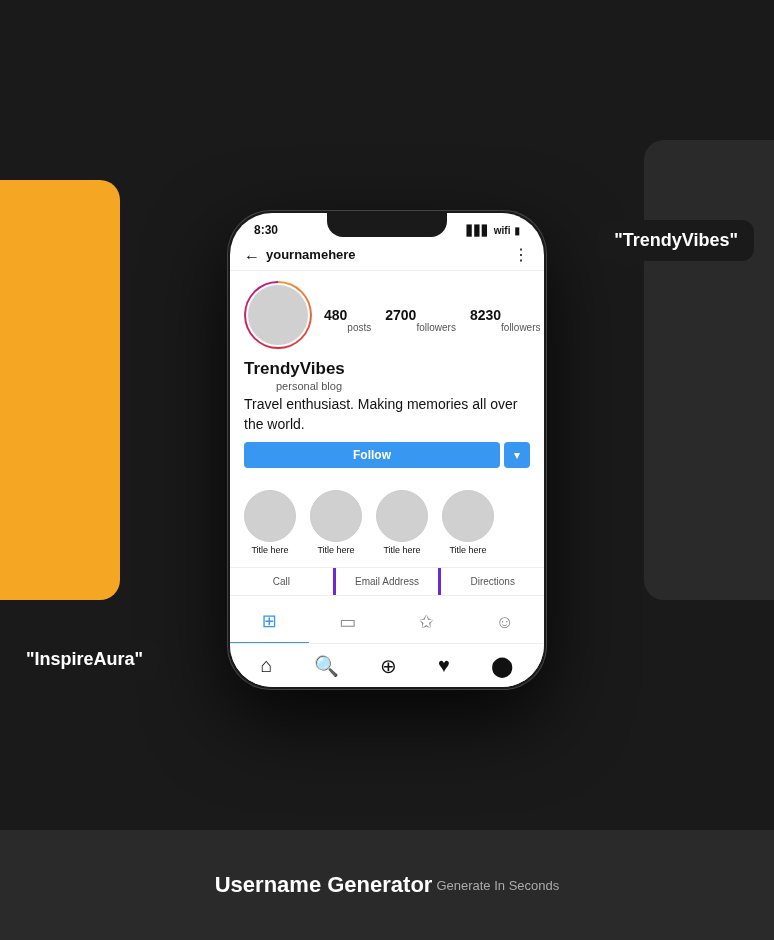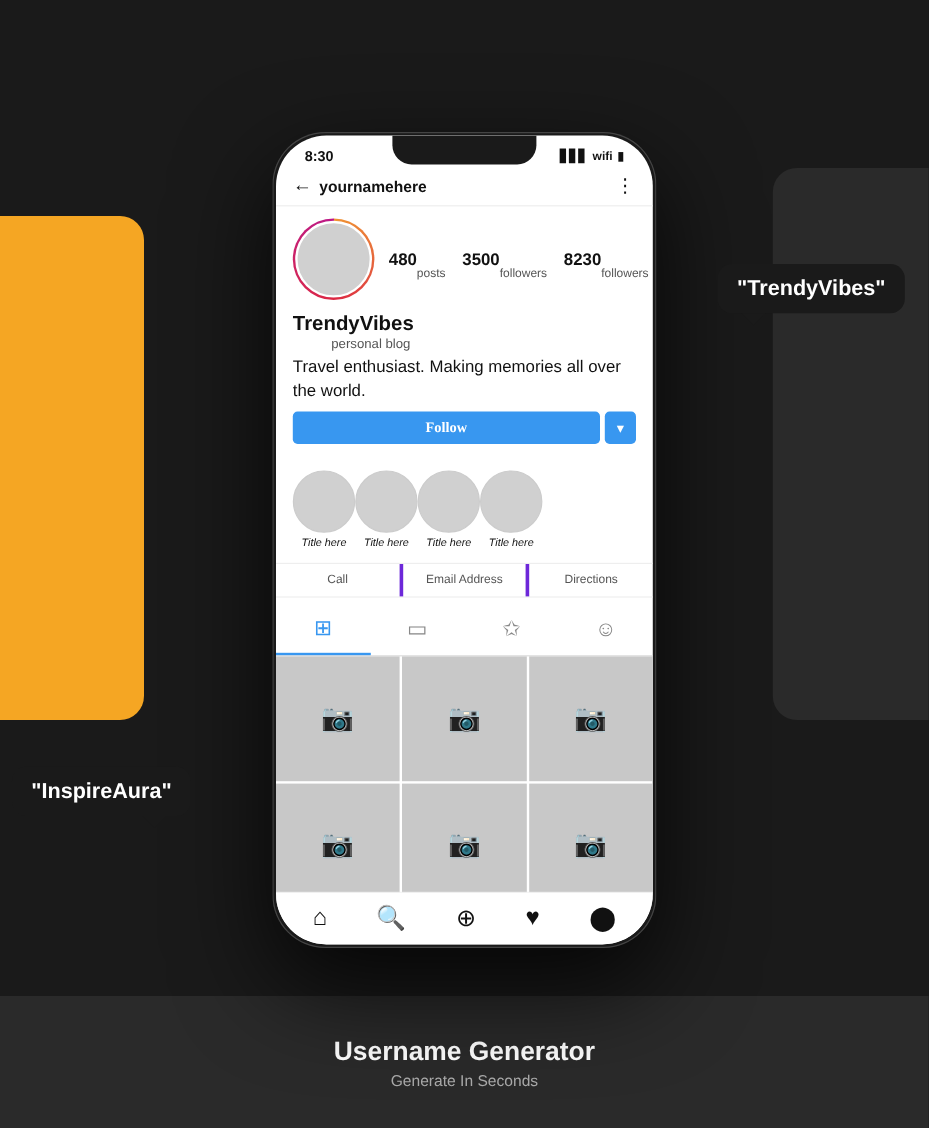--- a/index.html
+++ b/index.html
@@ -40,21 +40,21 @@
 
     
     .phone-wrapper {
       position: relative;
       z-index: 10;
       margin-top: -40px;
     }
 
     .phone {
       width: 320px;
-      height: 680px;
+      height: 480px;
       background: #1a1a1a;
       border-radius: 44px;
       padding: 3px;
       box-shadow: 0 30px 80px rgba(0,0,0,0.8), inset 0 0 0 1px #444;
       position: relative;
     }
 
     .phone-inner {
       width: 100%;
       height: 100%;
@@ -184,39 +184,37 @@
     .follow-btn {
       flex: 1;
       background: #3897f0;
       color: white;
       border: none;
       border-radius: 4px;
       padding: 6px 0;
       font-size: 12px;
       font-weight: 700;
       cursor: pointer;
-      font-family: Liberation Serif, serif;
     }
     .dropdown-btn {
       background: #3897f0;
       color: white;
       border: none;
       border-radius: 4px;
       padding: 6px 10px;
       font-size: 12px;
       cursor: pointer;
     }
 
     
     .highlights {
       display: flex;
-      gap: 0;
+      gap: 14px;
       padding: 8px 14px;
       overflow-x: auto;
-      font-style: italic;
     }
     .highlight-item {
       display: flex;
       flex-direction: column;
       align-items: center;
       gap: 3px;
     }
     .highlight-circle {
       width: 52px;
       height: 52px;
@@ -341,21 +339,21 @@
 
     
     .bottom-section {
       position: absolute;
       bottom: 0;
       left: 0;
       right: 0;
       height: 110px;
       background: #2a2a2a;
       display: flex;
-      flex-direction: column;
+      flex-direction: row;
       align-items: center;
       justify-content: center;
       gap: 4px;
       z-index: 5;
     }
     .bottom-title {
       font-size: 22px;
       font-weight: 800;
       color: white;
     }
@@ -404,21 +402,21 @@
         <div class="profile-top">
           <div class="avatar-ring">
             <div class="avatar-inner"></div>
           </div>
           <div class="stats">
             <div class="stat-item">
               <span class="stat-number">480</span>
               <span class="stat-label">posts</span>
             </div>
             <div class="stat-item">
-              <span class="stat-number">3500</span>
+              <span class="stat-number">2700</span>
               <span class="stat-label">followers</span>
             </div>
             <div class="stat-item">
               <span class="stat-number">8230</span>
               <span class="stat-label">followers</span>
             </div>
           </div>
         </div>
 
         <div class="profile-name">TrendyVibes</div>

